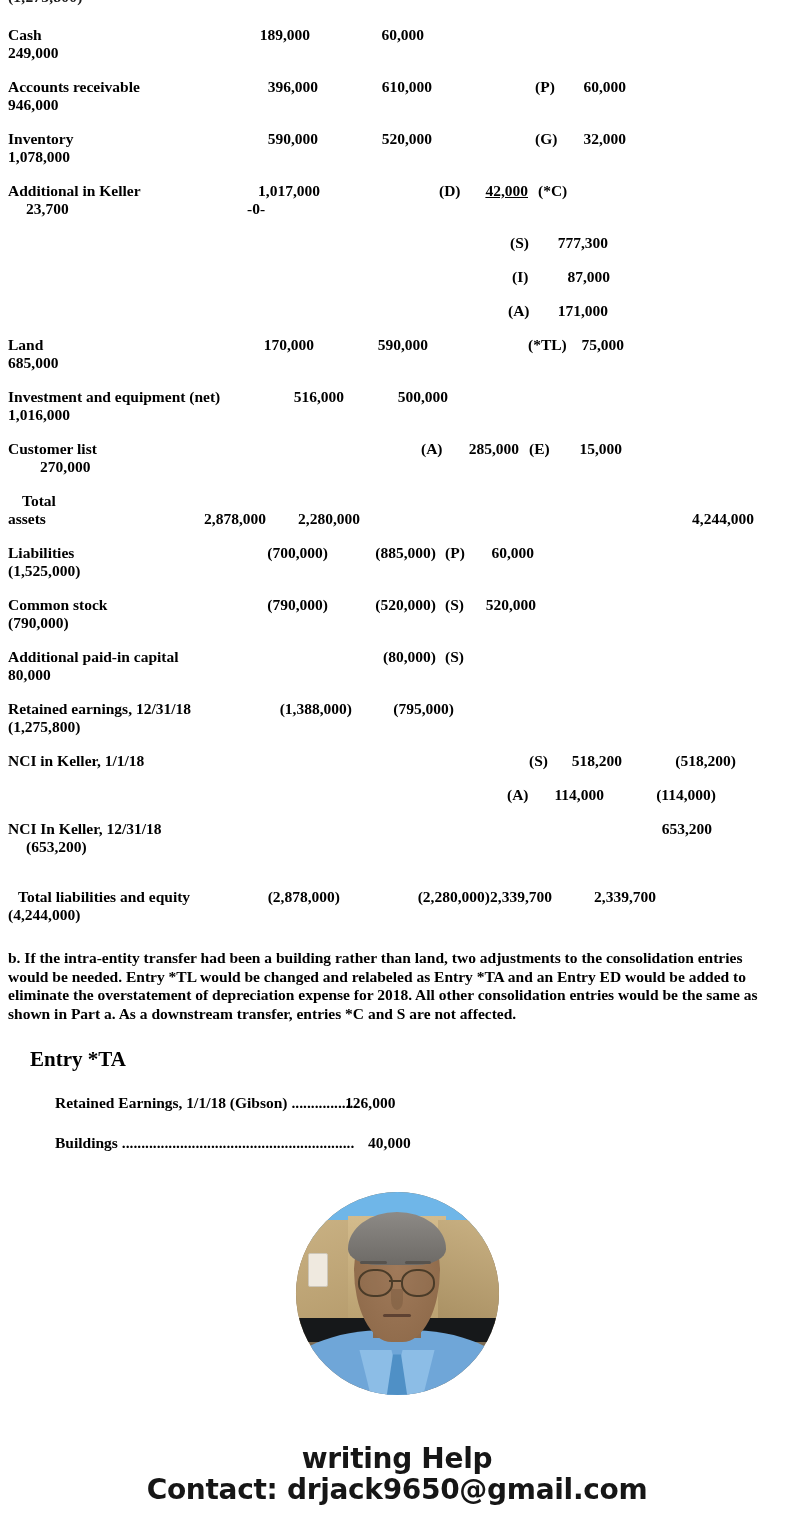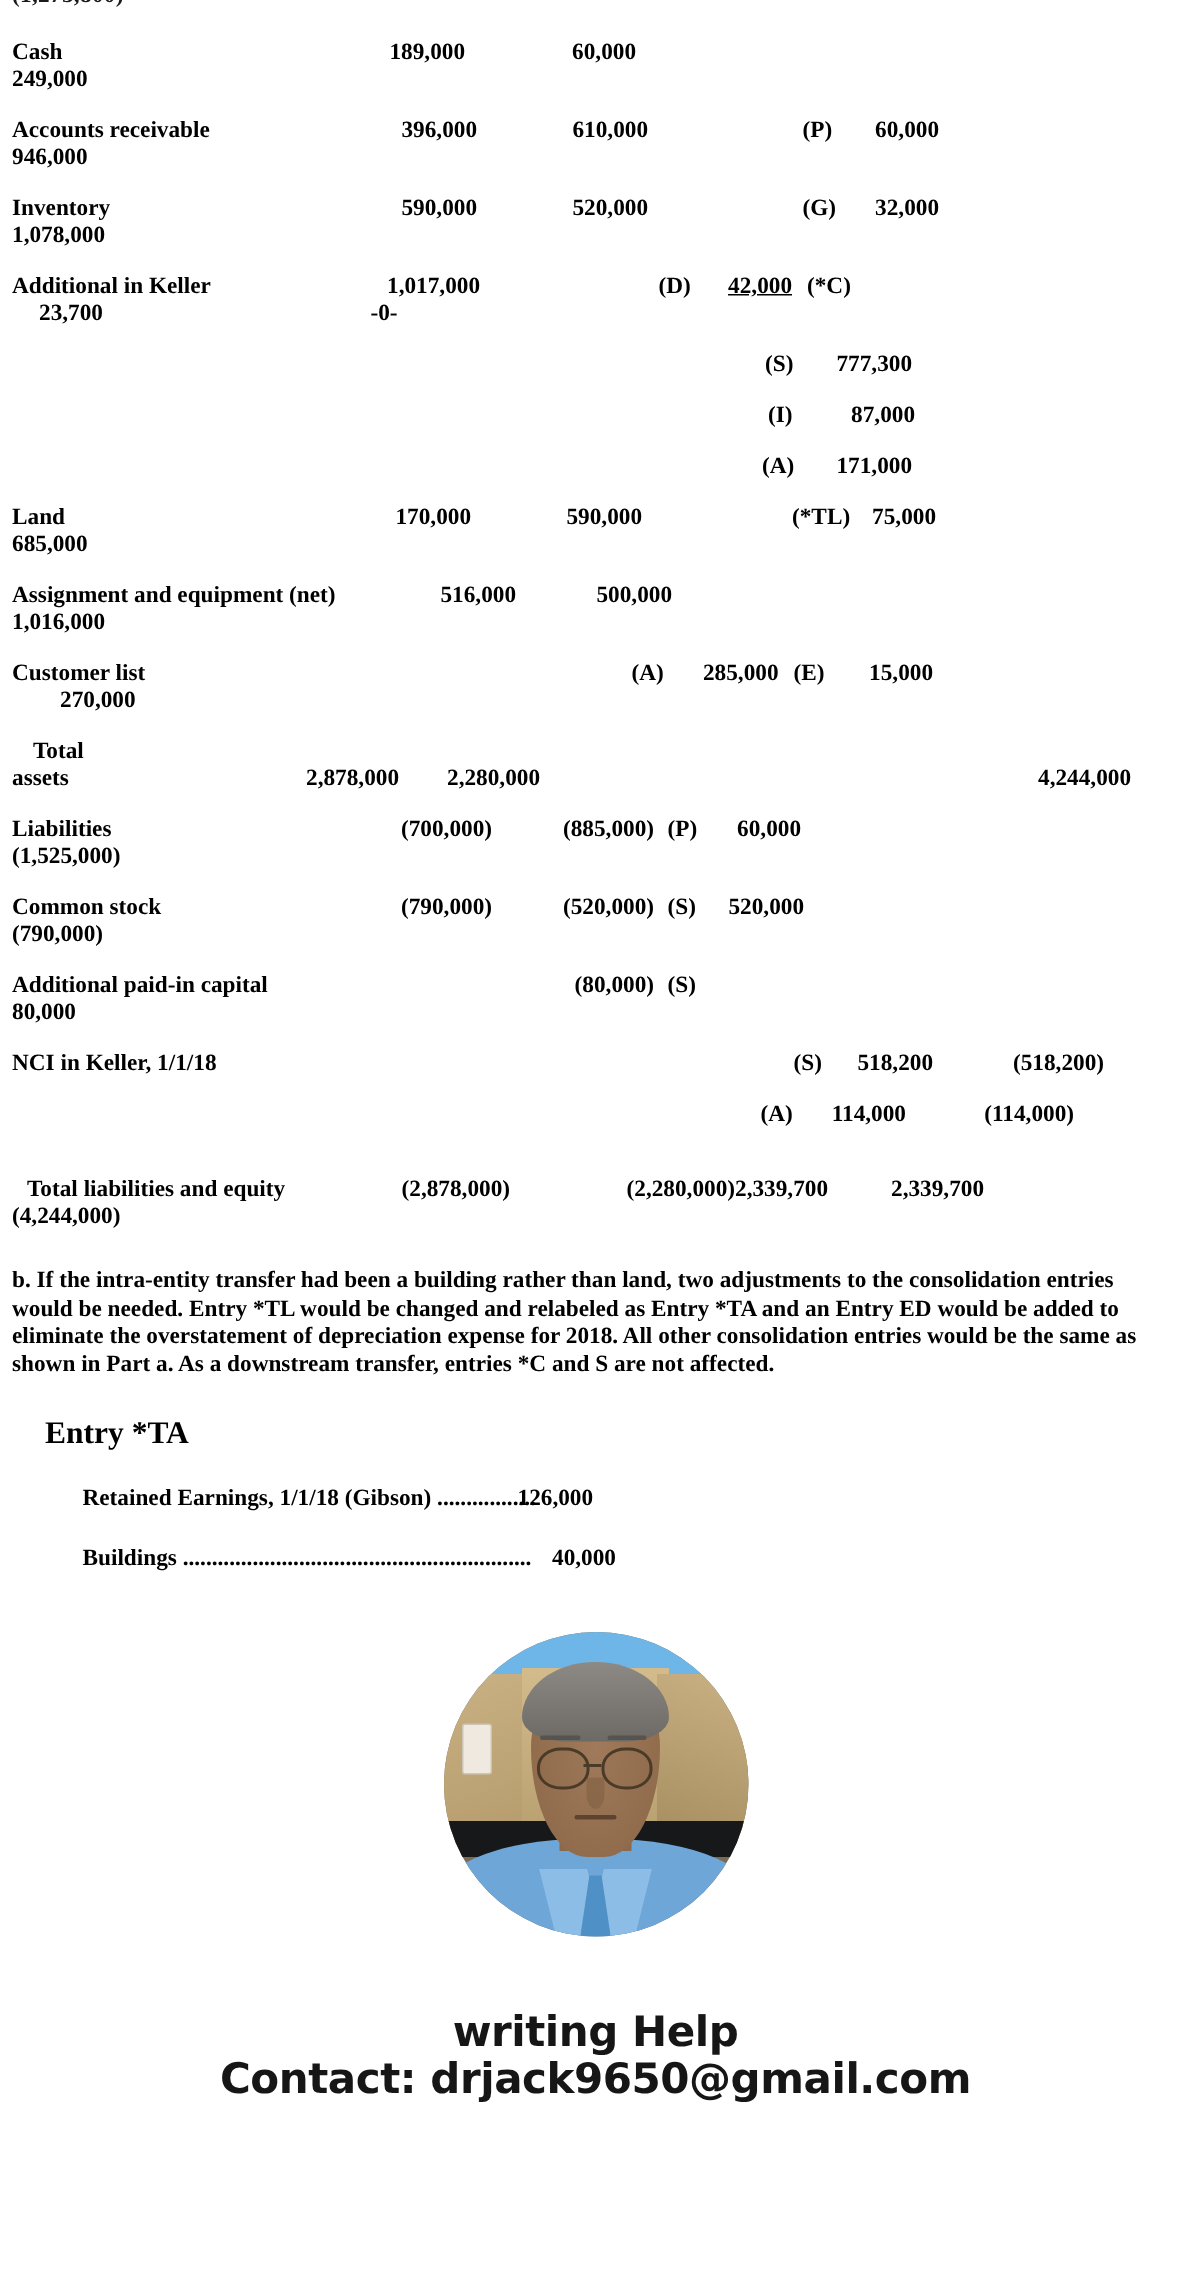--- a/index.html
+++ b/index.html
@@ -268,21 +268,21 @@
     <div class="wrow tall gap">
       <span class="cell l" style="left:0;">Land</span>
       <span class="cell r" style="left:184px;width:122px;">170,000</span>
       <span class="cell r" style="left:322px;width:98px;">590,000</span>
       <span class="cell l" style="left:520px;">(*TL)</span>
       <span class="cell r" style="left:562px;width:54px;">75,000</span>
       <span class="wrap-line" style="left:0;">685,000</span>
     </div>
 
     <div class="wrow tall gap">
-      <span class="cell l" style="left:0;">Assignment and equipment (net)</span>
+      <span class="cell l" style="left:0;">Investment and equipment (net)</span>
       <span class="cell r" style="left:218px;width:118px;">516,000</span>
       <span class="cell r" style="left:342px;width:98px;">500,000</span>
       <span class="wrap-line" style="left:0;">1,016,000</span>
     </div>
 
     <div class="wrow tall gap">
       <span class="cell l" style="left:0;">Customer list</span>
       <span class="cell l" style="left:413px;">(A)</span>
       <span class="cell r" style="left:443px;width:68px;">285,000</span>
       <span class="cell l" style="left:521px;">(E)</span>
@@ -316,33 +316,44 @@
       <span class="wrap-line" style="left:0;">(790,000)</span>
     </div>
 
     <div class="wrow tall gap">
       <span class="cell l" style="left:0;">Additional paid-in capital</span>
       <span class="cell r" style="left:330px;width:98px;">(80,000)</span>
       <span class="cell l" style="left:437px;">(S)</span>
       <span class="wrap-line" style="left:0;">80,000</span>
     </div>
 
+    <div class="wrow tall gap">
+      <span class="cell l" style="left:0;">Retained earnings, 12/31/18</span>
+      <span class="cell r" style="left:206px;width:138px;">(1,388,000)</span>
+      <span class="cell r" style="left:348px;width:98px;">(795,000)</span>
+      <span class="wrap-line" style="left:0;">(1,275,800)</span>
+    </div>
 
     <div class="wrow gap">
       <span class="cell l" style="left:0;">NCI in Keller, 1/1/18</span>
       <span class="cell l" style="left:521px;">(S)</span>
       <span class="cell r" style="left:546px;width:68px;">518,200</span>
       <span class="cell r" style="left:644px;width:84px;">(518,200)</span>
     </div>
     <div class="wrow gap">
       <span class="cell l" style="left:499px;">(A)</span>
       <span class="cell r" style="left:528px;width:68px;">114,000</span>
       <span class="cell r" style="left:624px;width:84px;">(114,000)</span>
     </div>
 
+    <div class="wrow tall gap">
+      <span class="cell l" style="left:0;">NCI In Keller, 12/31/18</span>
+      <span class="cell r" style="left:630px;width:74px;">653,200</span>
+      <span class="wrap-line" style="left:18px;">(653,200)</span>
+    </div>
 
     <div class="wrow tall" style="margin-top:32px;">
       <span class="cell l" style="left:10px;">Total liabilities and equity</span>
       <span class="cell r" style="left:208px;width:124px;">(2,878,000)</span>
       <span class="cell r" style="left:328px;width:124px;margin-left:30px;">(2,280,000)</span>
       <span class="cell r" style="left:452px;width:92px;">2,339,700</span>
       <span class="cell r" style="left:556px;width:92px;">2,339,700</span>
       <span class="wrap-line" style="left:0;">(4,244,000)</span>
     </div>
 

